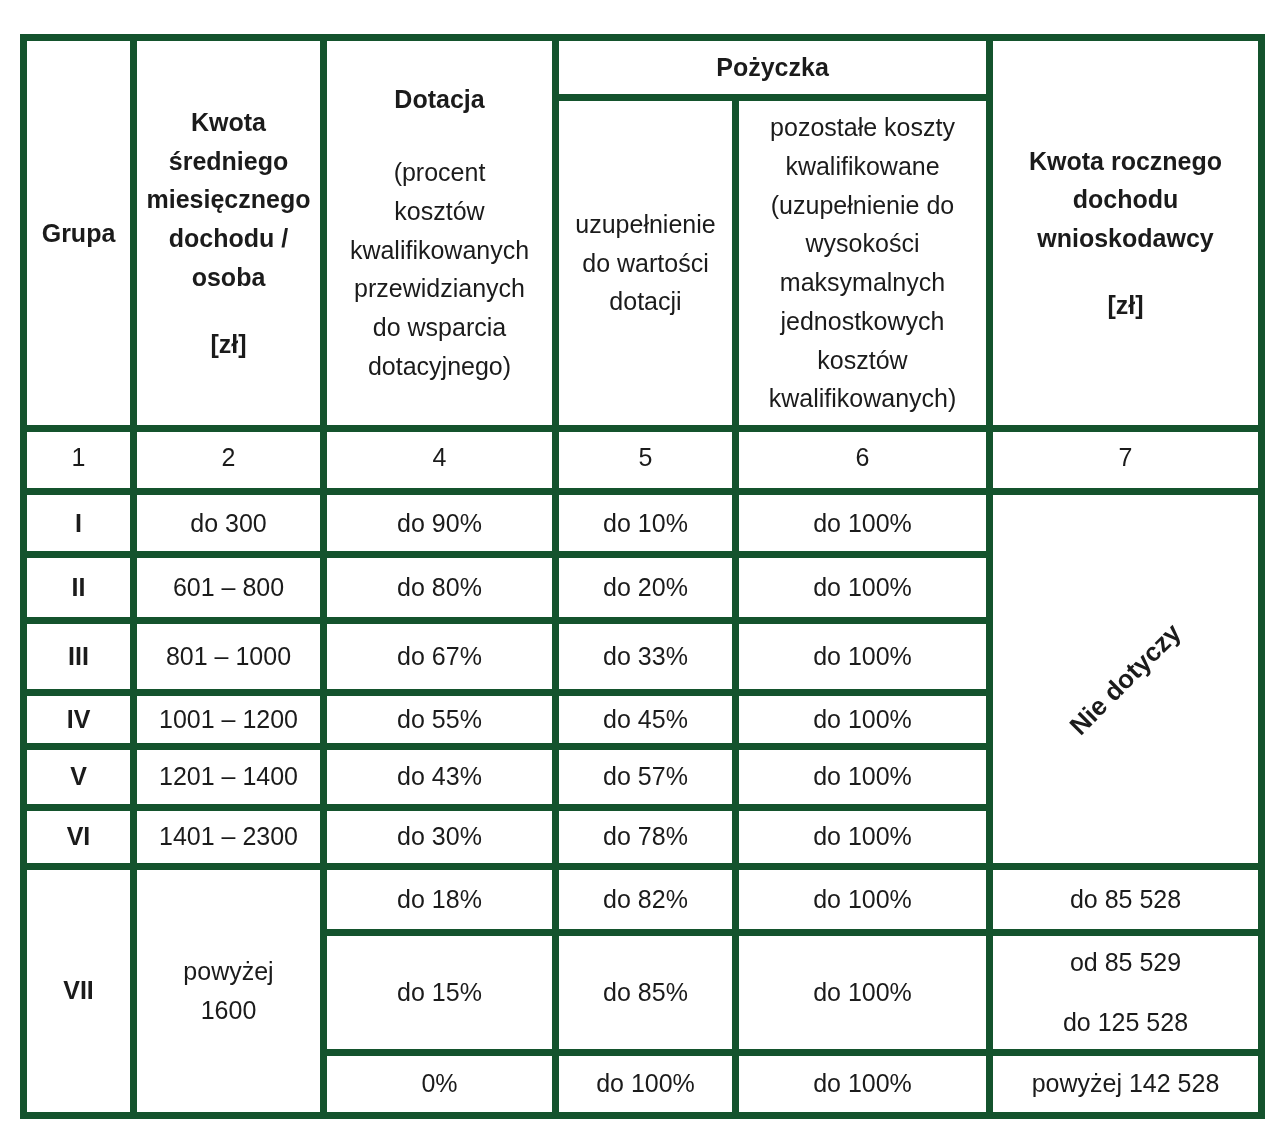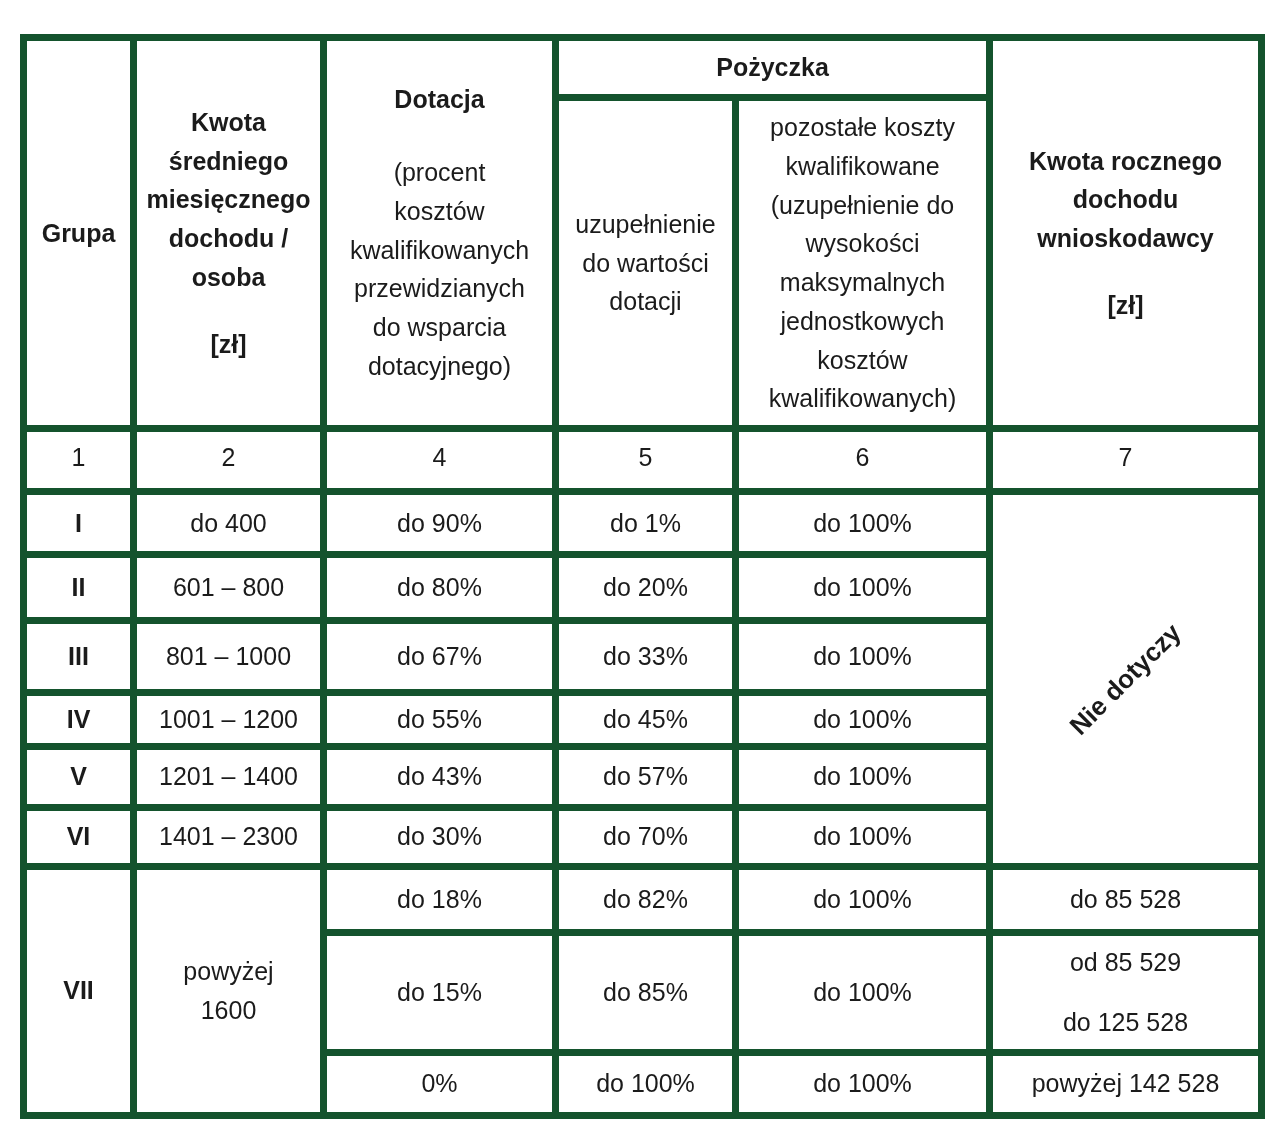--- a/index.html
+++ b/index.html
@@ -114,23 +114,23 @@
     <td><span>1</span></td>
     <td><span>2</span></td>
     <td><span>4</span></td>
     <td><span>5</span></td>
     <td><span>6</span></td>
     <td><span>7</span></td>
   </tr>
 
   <tr style="height:63px">
     <td class="bold">I</td>
-    <td>do 400</td>
+    <td>do 300</td>
     <td>do 90%</td>
-    <td>do 1%</td>
+    <td>do 10%</td>
     <td>do 100%</td>
     <td rowspan="6" class="na-cell">
       <div class="na-rotated">Nie dotyczy</div>
     </td>
   </tr>
 
   <tr style="height:66px">
     <td class="bold">II</td>
     <td>601 – 800</td>
     <td>do 80%</td>
@@ -159,21 +159,21 @@
     <td>1201 – 1400</td>
     <td>do 43%</td>
     <td>do 57%</td>
     <td>do 100%</td>
   </tr>
 
   <tr style="height:59px">
     <td class="bold">VI</td>
     <td>1401 – 2300</td>
     <td>do 30%</td>
-    <td>do 70%</td>
+    <td>do 78%</td>
     <td>do 100%</td>
   </tr>
 
   <tr style="height:66px">
     <td rowspan="3" class="bold vii-merged">VII</td>
     <td rowspan="3" class="vii-merged">
       <div class="prewrap">powyżej
 1600</div>
     </td>
     <td>do 18%</td>

